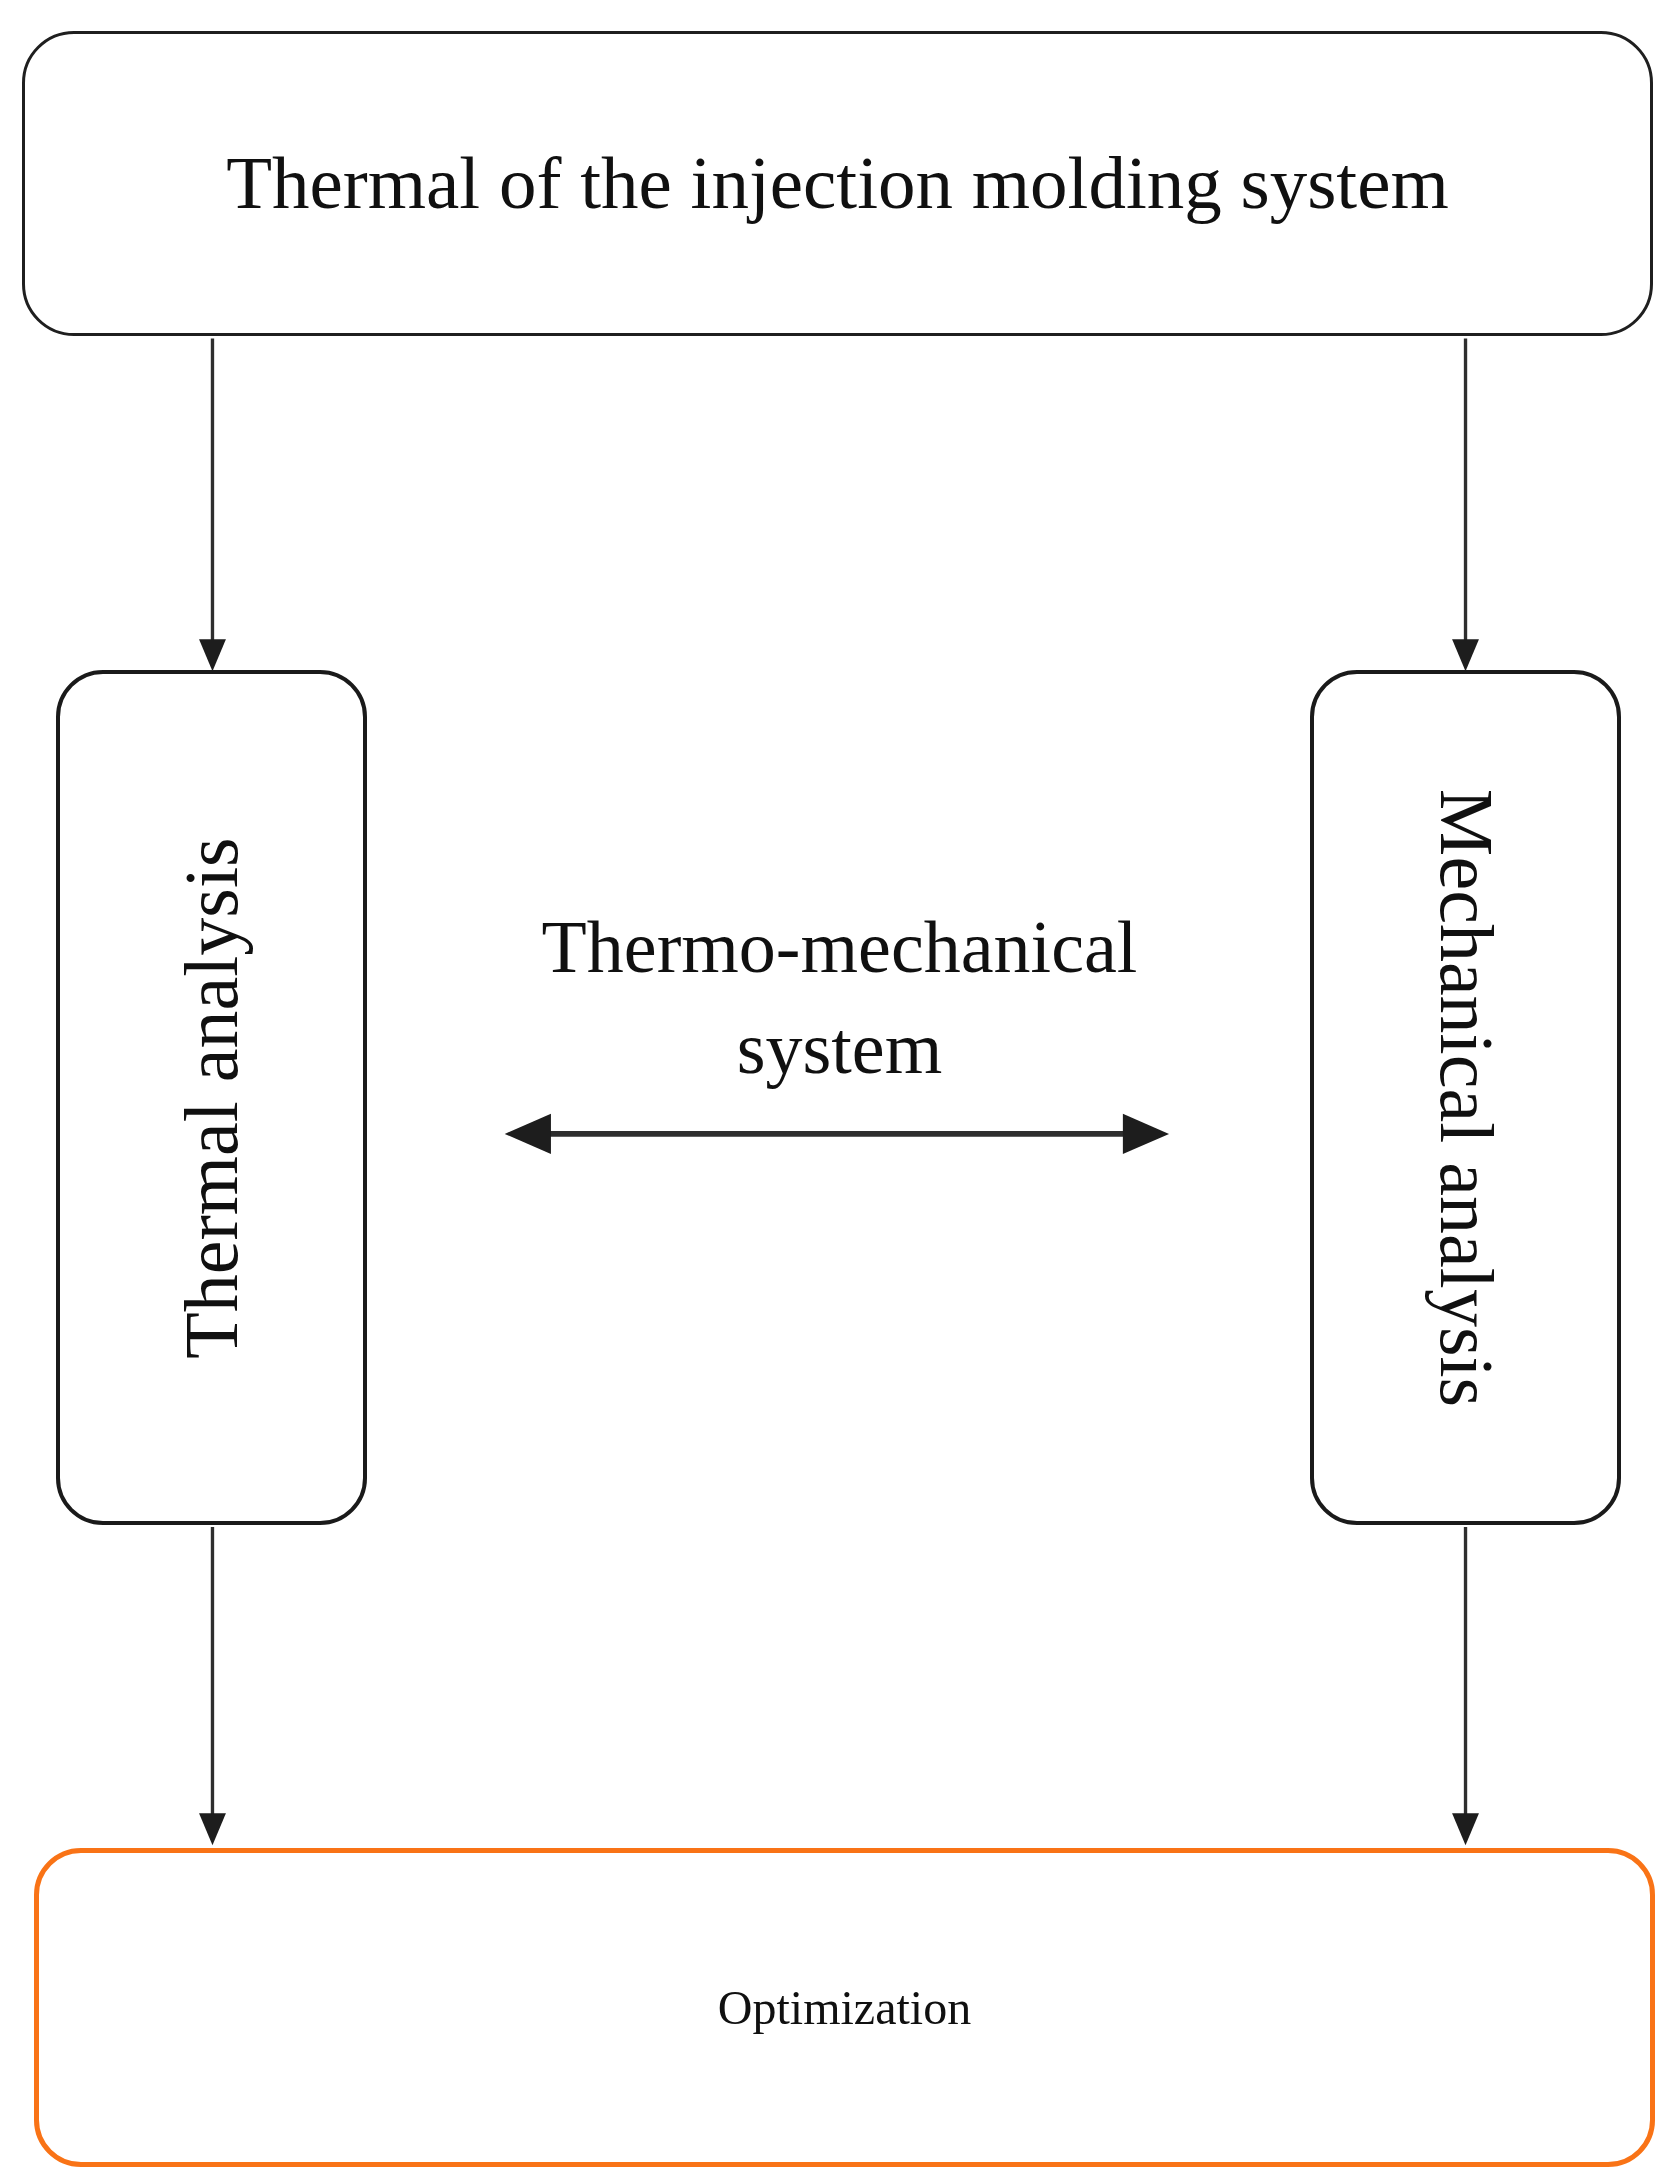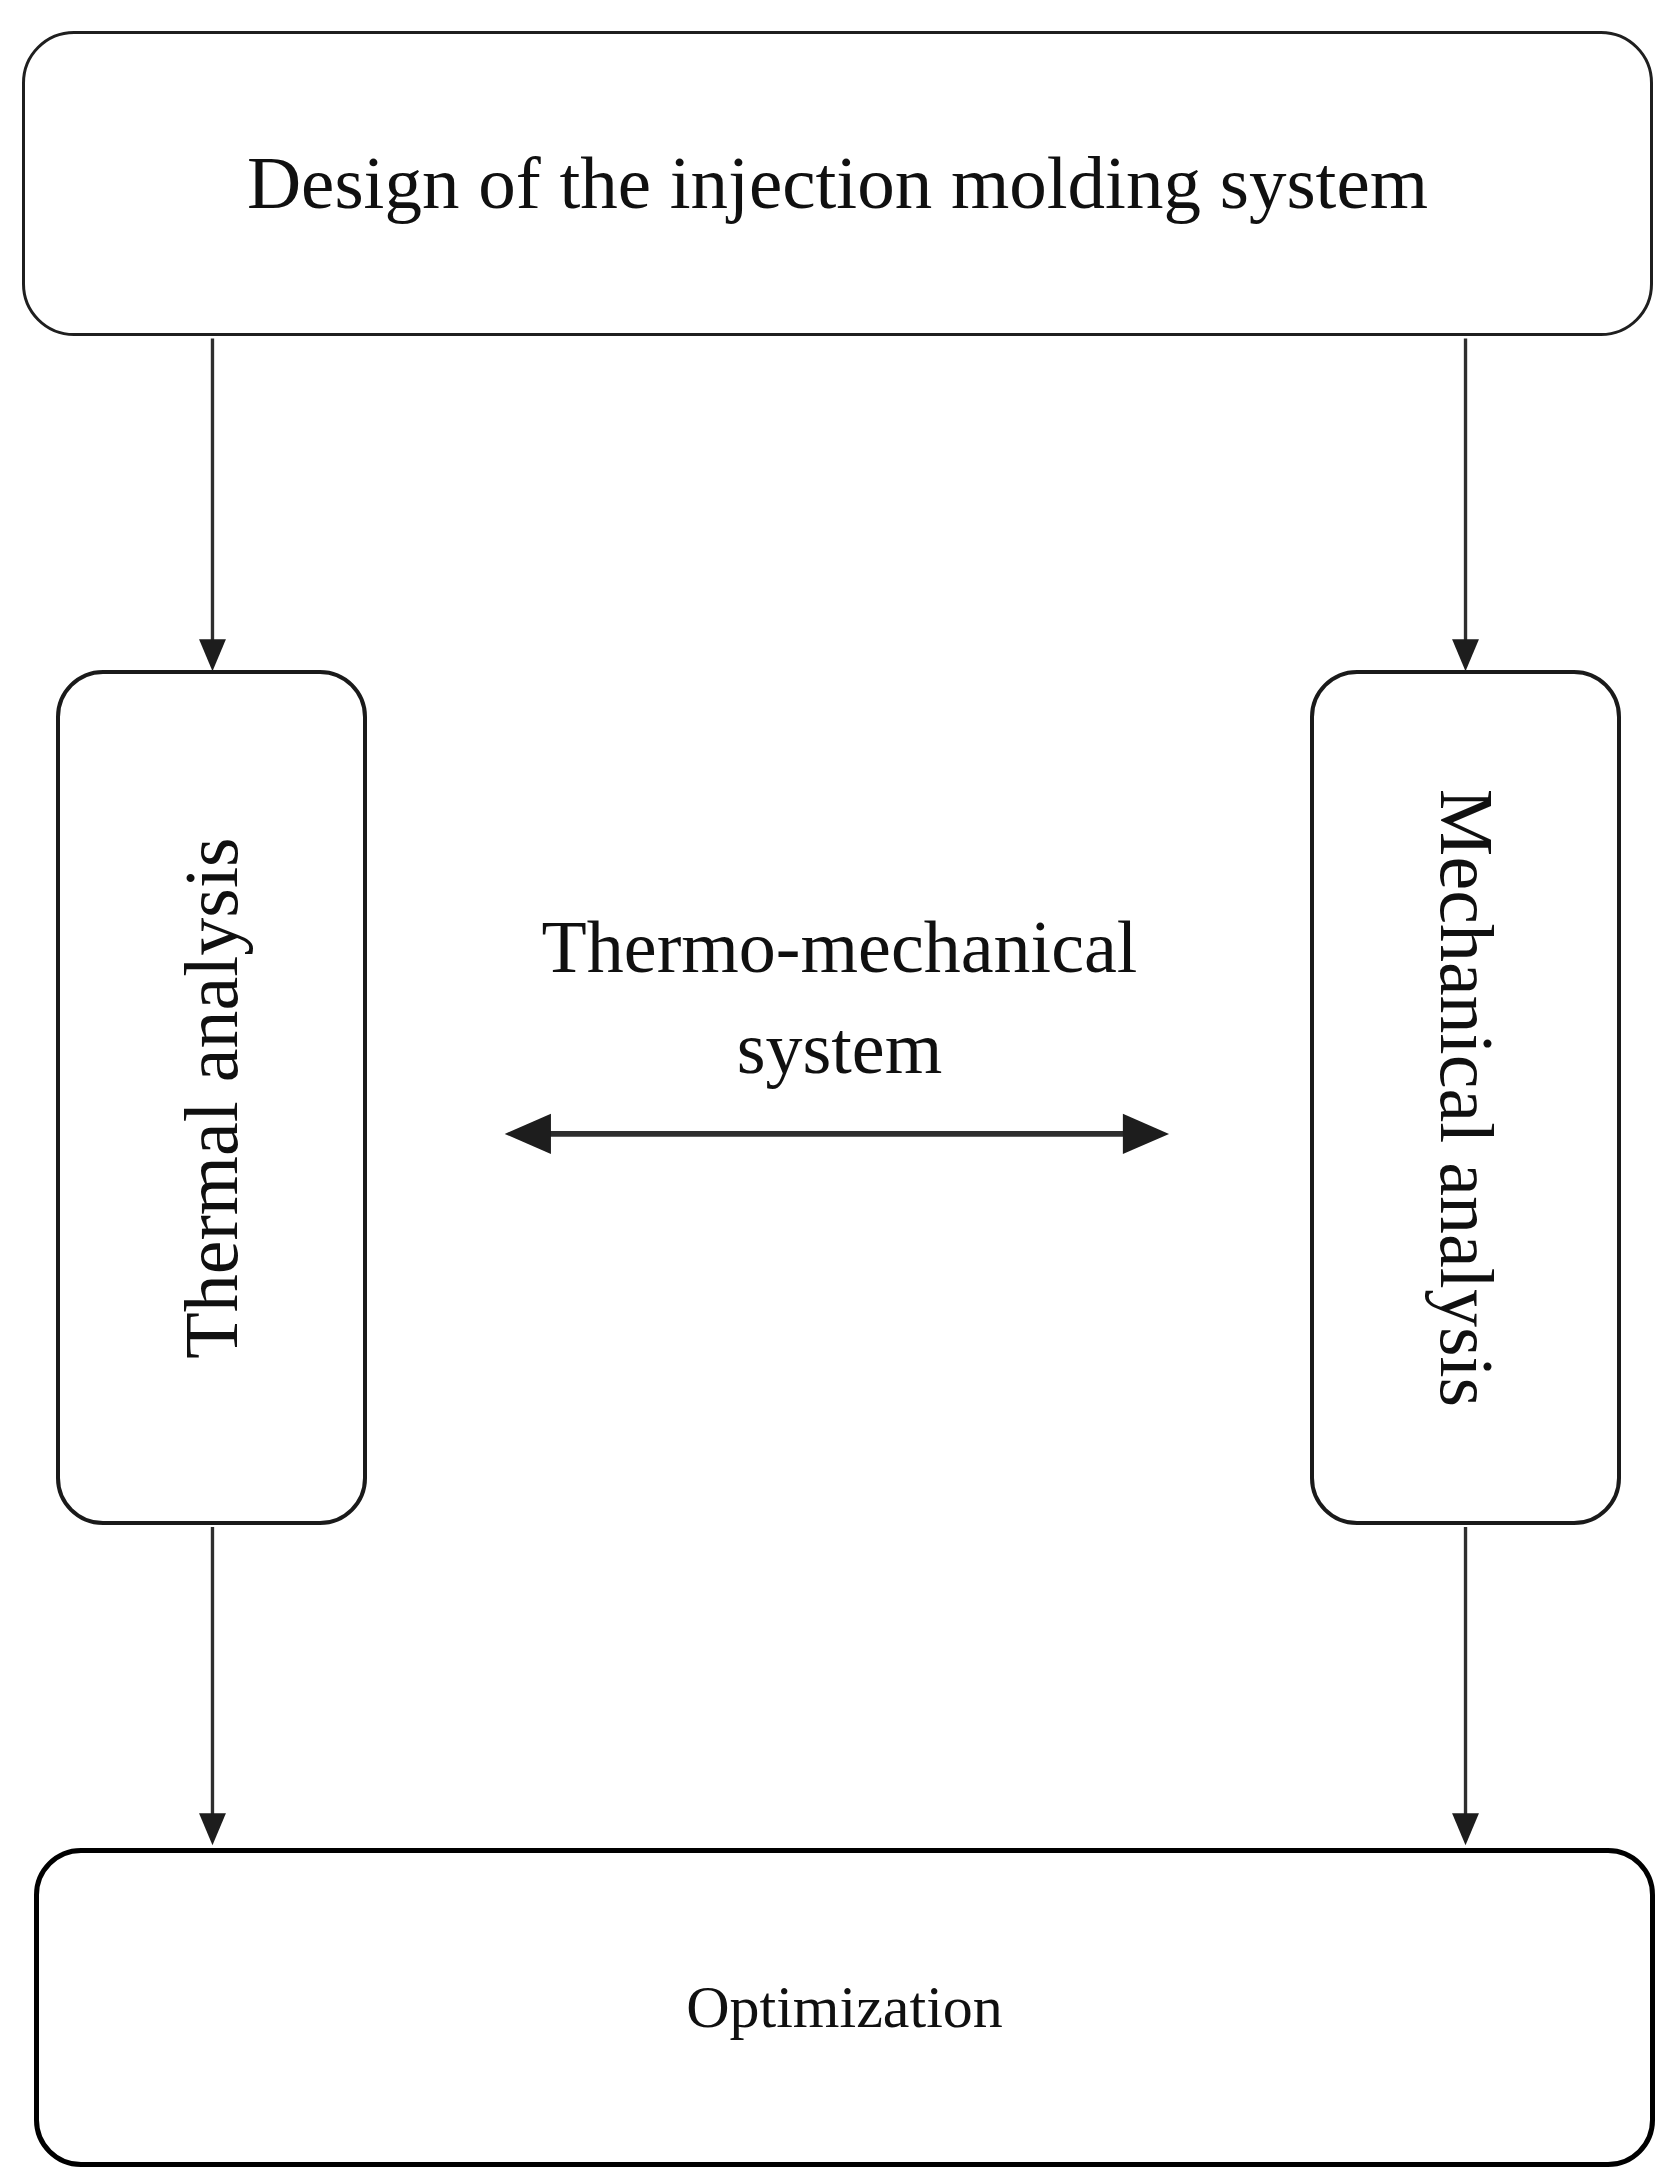--- a/index.html
+++ b/index.html
@@ -75,23 +75,23 @@
     font-size: 74px;
     line-height: 101px;
     text-align: center;
     color: #101010;
   }
   .node-bottom {
     left: 34px;
     top: 1848px;
     width: 1621px;
     height: 319px;
-    border: 5px solid #000000;
+    border: 5px solid #f97316;
     border-radius: 47px;
-    font-size: 60px;
+    font-size: 48px;
   }
 </style>
 </head>
 <body>
 
 <div class="canvas">
 
   <svg class="arrows" viewBox="0 0 1998 2599" xmlns="http://www.w3.org/2000/svg">
 
     <g stroke="#2e2e2e" fill="#1d1d1d">
@@ -115,21 +115,21 @@
     </g>
 
     <g stroke="#2e2e2e" fill="#1d1d1d">
       <line x1="645" y1="1350" x2="1348" y2="1350" stroke-width="7"></line>
       <polygon points="601,1350 656,1326 656,1374" stroke="none"></polygon>
       <polygon points="1392,1350 1337,1326 1337,1374" stroke="none"></polygon>
     </g>
   </svg>
 
   <div class="node node-top">
-    <span>Design of the injection molding system</span>
+    <span>Thermal of the injection molding system</span>
   </div>
 
   <div class="node node-side node-left">
     <span class="vtext vtext-ccw">Thermal analysis</span>
   </div>
 
   <div class="node node-side node-right">
     <span class="vtext vtext-cw">Mechanical analysis</span>
   </div>
 

